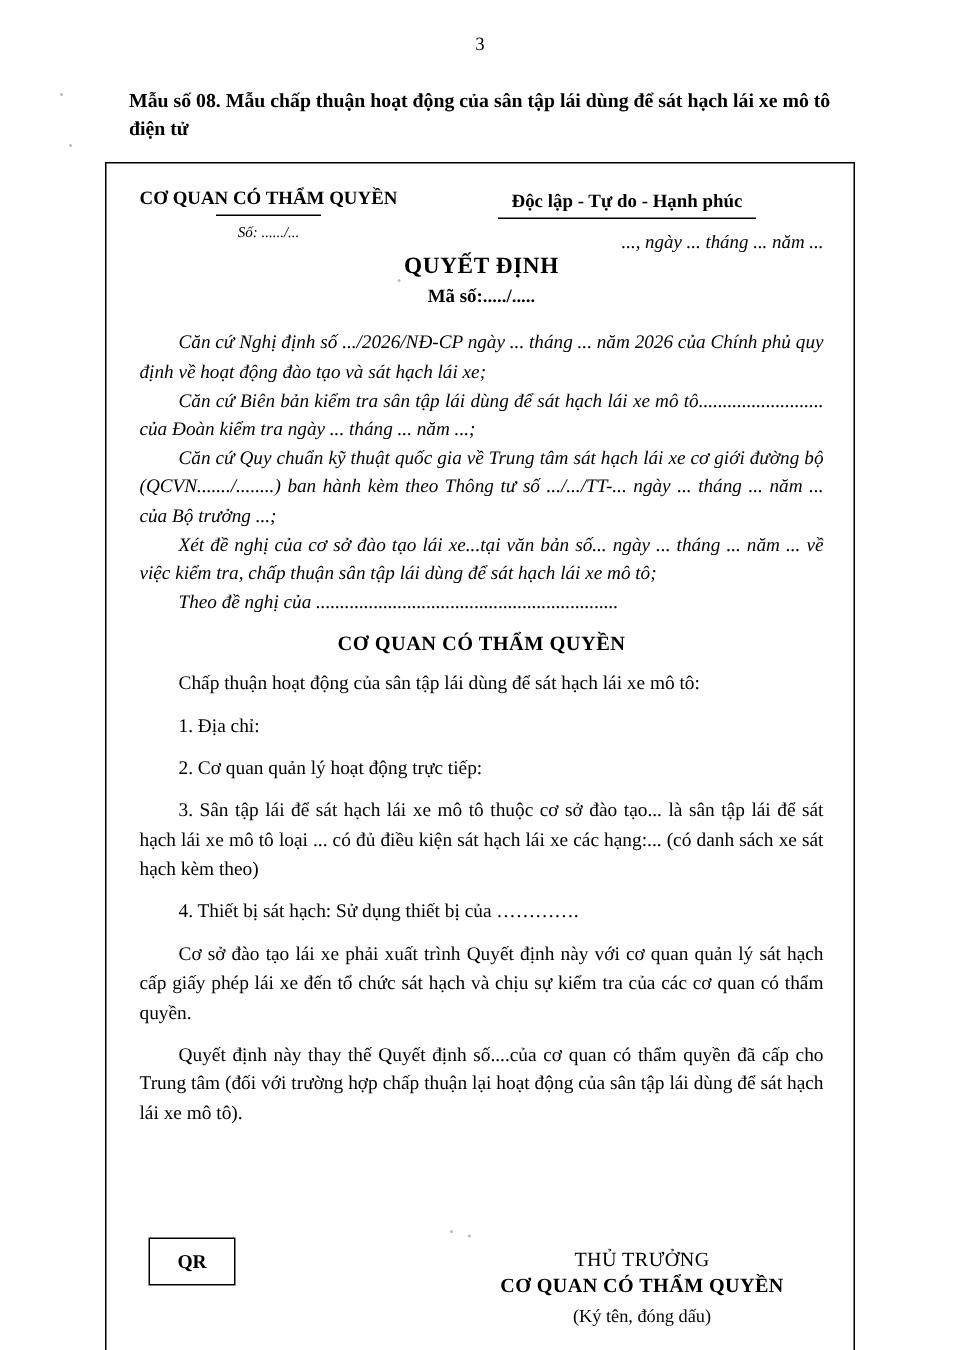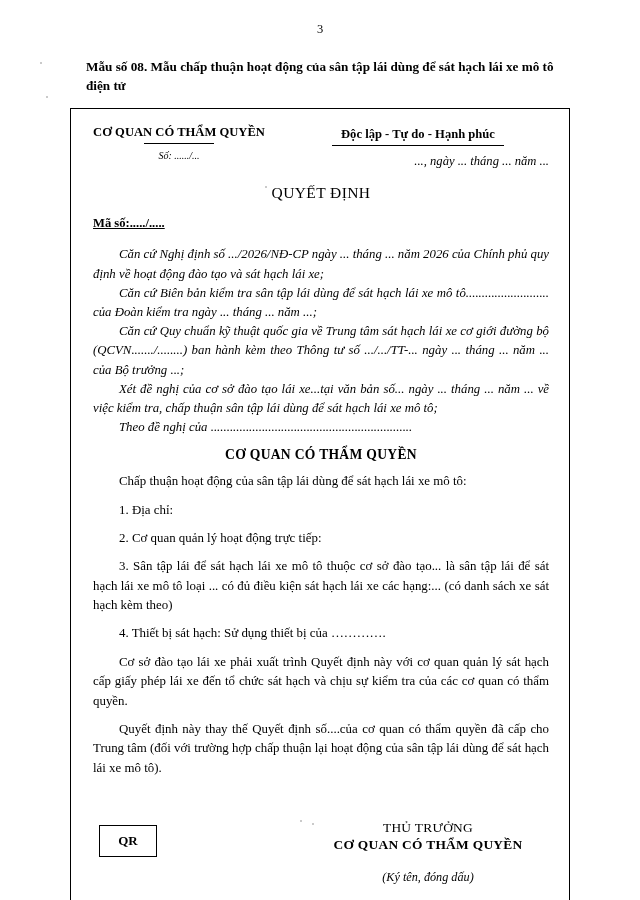--- a/index.html
+++ b/index.html
@@ -91,32 +91,31 @@
     text-align: center;
     font-style: italic;
   }
   .date-line {
     margin-top: 8px;
     font-size: 12.6px;
     text-align: right;
     font-style: italic;
   }
   .title {
-    margin-top: 15px;
-    text-align: center;
-    font-weight: normal;
+    margin-top: 0;
+    text-align: center;
+    font-weight: bold;
     font-size: 15.5px;
     letter-spacing: 0.4px;
   }
   .subtitle {
-    margin-top: 14px;
-    text-align: left;
-    font-weight: bold;
-    font-size: 12.6px;
-    text-decoration: underline;
+    margin-top: 3px;
+    text-align: center;
+    font-weight: bold;
+    font-size: 12.6px;
   }
   .body-italic {
     margin-top: 14px;
     font-style: italic;
     font-size: 12.8px;
     line-height: 1.5;
     text-align: justify;
   }
   .body-italic p {
     margin: 0 0 0 0;
@@ -148,23 +147,22 @@
     font-size: 13.4px;
     letter-spacing: 0.3px;
   }
   .sign-sub {
     font-weight: bold;
     font-size: 13.4px;
     letter-spacing: 0.3px;
     margin-top: 1px;
   }
   .sign-note {
-    font-style: italic;
     font-size: 12.2px;
-    margin-top: 17px;
+    margin-top: 5px;
   }
   .qr-box {
     position: absolute;
     left: 28px;
     bottom: 46px;
     width: 56px;
     height: 30px;
     border: 1.6px solid #000;
     display: flex;
     align-items: center;

